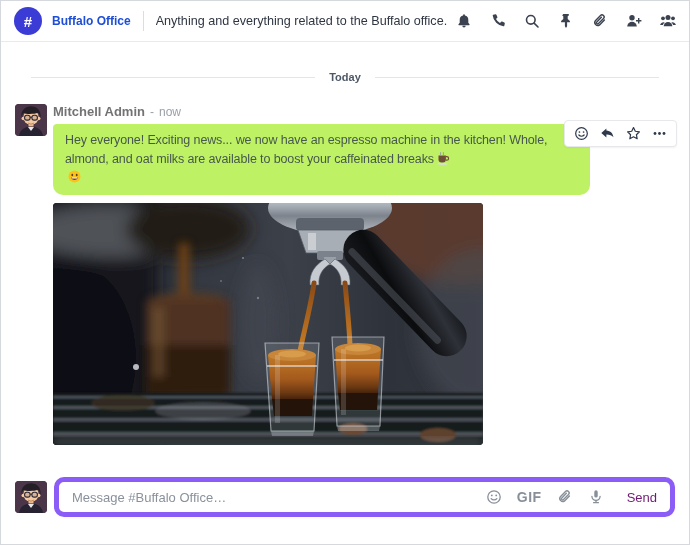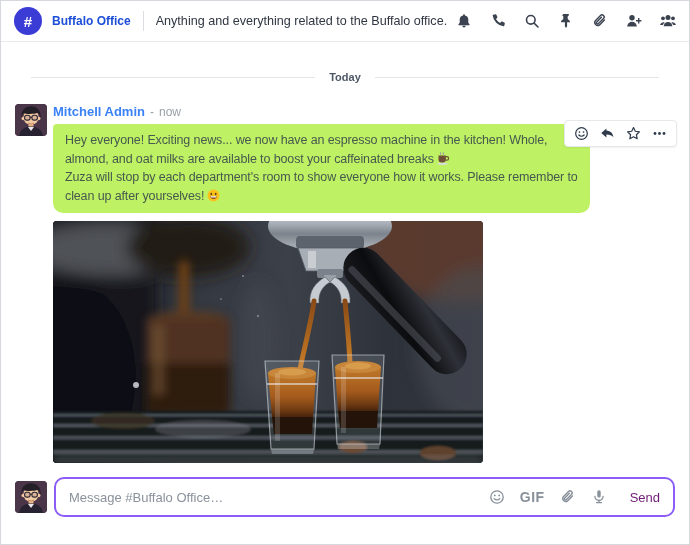--- a/index.html
+++ b/index.html
@@ -39,21 +39,21 @@
   .date-divider .label { font-size:11px; font-weight:bold; color:#4d5866; }
 
   .message-row { margin-top:21px; padding:0 14px; display:flex; gap:6px; position:relative; }
   .avatar {
     width:32px; height:32px; border-radius:4px; overflow:hidden; flex:0 0 32px;
     background:#4a3648; cursor:pointer;
   }
   .avatar svg { width:100%; height:100%; display:block; }
   .msg-col { display:flex; flex-direction:column; min-width:0; }
   .msg-head { display:flex; align-items:baseline; gap:5px; line-height:15px; }
-  .msg-author { font-size:13px; font-weight:bold; color:#3b82f6; cursor:pointer; }
+  .msg-author { font-size:13px; font-weight:bold; color:#737373; cursor:pointer; }
   .msg-time-sep, .msg-time { font-size:12px; color:#9aa0a8; }
   .bubble {
     margin-top:4px; background:#bef264; border-radius:4px 10px 10px 10px;
     padding:7px 12px 8px 12px; max-width:537px;
     font-size:12.5px; line-height:18.5px; letter-spacing:-0.12px; color:#47584e;
   }
   .emoji { display:inline-block; width:13px; height:13px; vertical-align:-2px; margin-left:3px; }
   .emoji svg { width:13px; height:13px; display:block; }
 
   .msg-toolbar {
@@ -66,21 +66,21 @@
 
   .attachment {
     margin-top:8px; width:430px; height:242px; border-radius:4px;
     overflow:hidden; cursor:pointer; background:#2c3037;
   }
   .attachment svg { display:block; width:430px; height:242px; }
 
   
   .composer { flex:0 0 auto; margin:0 14px 27px 14px; display:flex; align-items:center; gap:7px; }
   .composer-box {
-    flex:1; height:40px; border:2px solid #8b5cf6; border-radius:10px;
+    flex:1; height:40px; border:5px solid #8b5cf6; border-radius:10px;
     display:flex; align-items:center; padding:0 13px; background:#fff;
   }
   .composer-input {
     flex:1; border:none; outline:none; font-family:"Liberation Sans",sans-serif;
     font-size:13px; color:#374151; background:transparent; min-width:0;
   }
   .composer-input::placeholder { color:#8a919c; opacity:1; }
   .composer-actions { display:flex; align-items:center; gap:15px; margin-left:10px; }
   .cicon { width:16px; height:16px; color:#878f99; display:inline-flex; cursor:pointer; }
   .cicon svg { width:16px; height:16px; display:block; }
@@ -180,21 +180,21 @@
         </div>
 
         <div class="bubble">
           <span>Hey everyone! Exciting news... we now have an espresso machine in the kitchen! Whole, almond, and oat milks are available to boost your caffeinated breaks</span><span class="emoji"><svg viewBox="0 0 13 13" aria-hidden="true">
                 <path d="M3.6 0.6v2M6.4 0.6v2" stroke="#9aa0a8" stroke-width="1" stroke-linecap="round" fill="none"></path>
                 <ellipse cx="5.6" cy="11.8" rx="5" ry="1" fill="#d8dbe0"></ellipse>
                 <path d="M1.5 3.6h7.4v4a3 3 0 0 1-3 3H4.5a3 3 0 0 1-3-3z" fill="#6f4e37"></path>
                 <path d="M8.9 4.6h.9a1.8 1.8 0 0 1 0 3.6h-.9" fill="none" stroke="#6f4e37" stroke-width="1.2"></path>
               </svg></span>
           <br>
-          <span>Zuza will stop by each department's room to show everyone how it works. Please remember to clean up after yourselves!</span><span class="emoji"><svg viewBox="0 0 13 13" aria-hidden="true">
+          <span class="emoji"><svg viewBox="0 0 13 13" aria-hidden="true">
                 <circle cx="6.5" cy="6.5" r="6" fill="#fcc21b"></circle>
                 <ellipse cx="4.3" cy="5" rx=".9" ry="1.2" fill="#5a4216"></ellipse>
                 <ellipse cx="8.7" cy="5" rx=".9" ry="1.2" fill="#5a4216"></ellipse>
                 <path d="M3 7.3a3.6 3.6 0 0 0 7 0z" fill="#7a4217"></path>
                 <path d="M3.6 7.3h5.8v.9a1 1 0 0 1-1 .3H4.6a1 1 0 0 1-1-.3z" fill="#fff"></path>
               </svg></span>
         </div>
 
         <div class="attachment" role="img" aria-label="Espresso machine pouring two espresso shots into glasses">
           <svg viewBox="0 0 430 242" aria-hidden="true">

